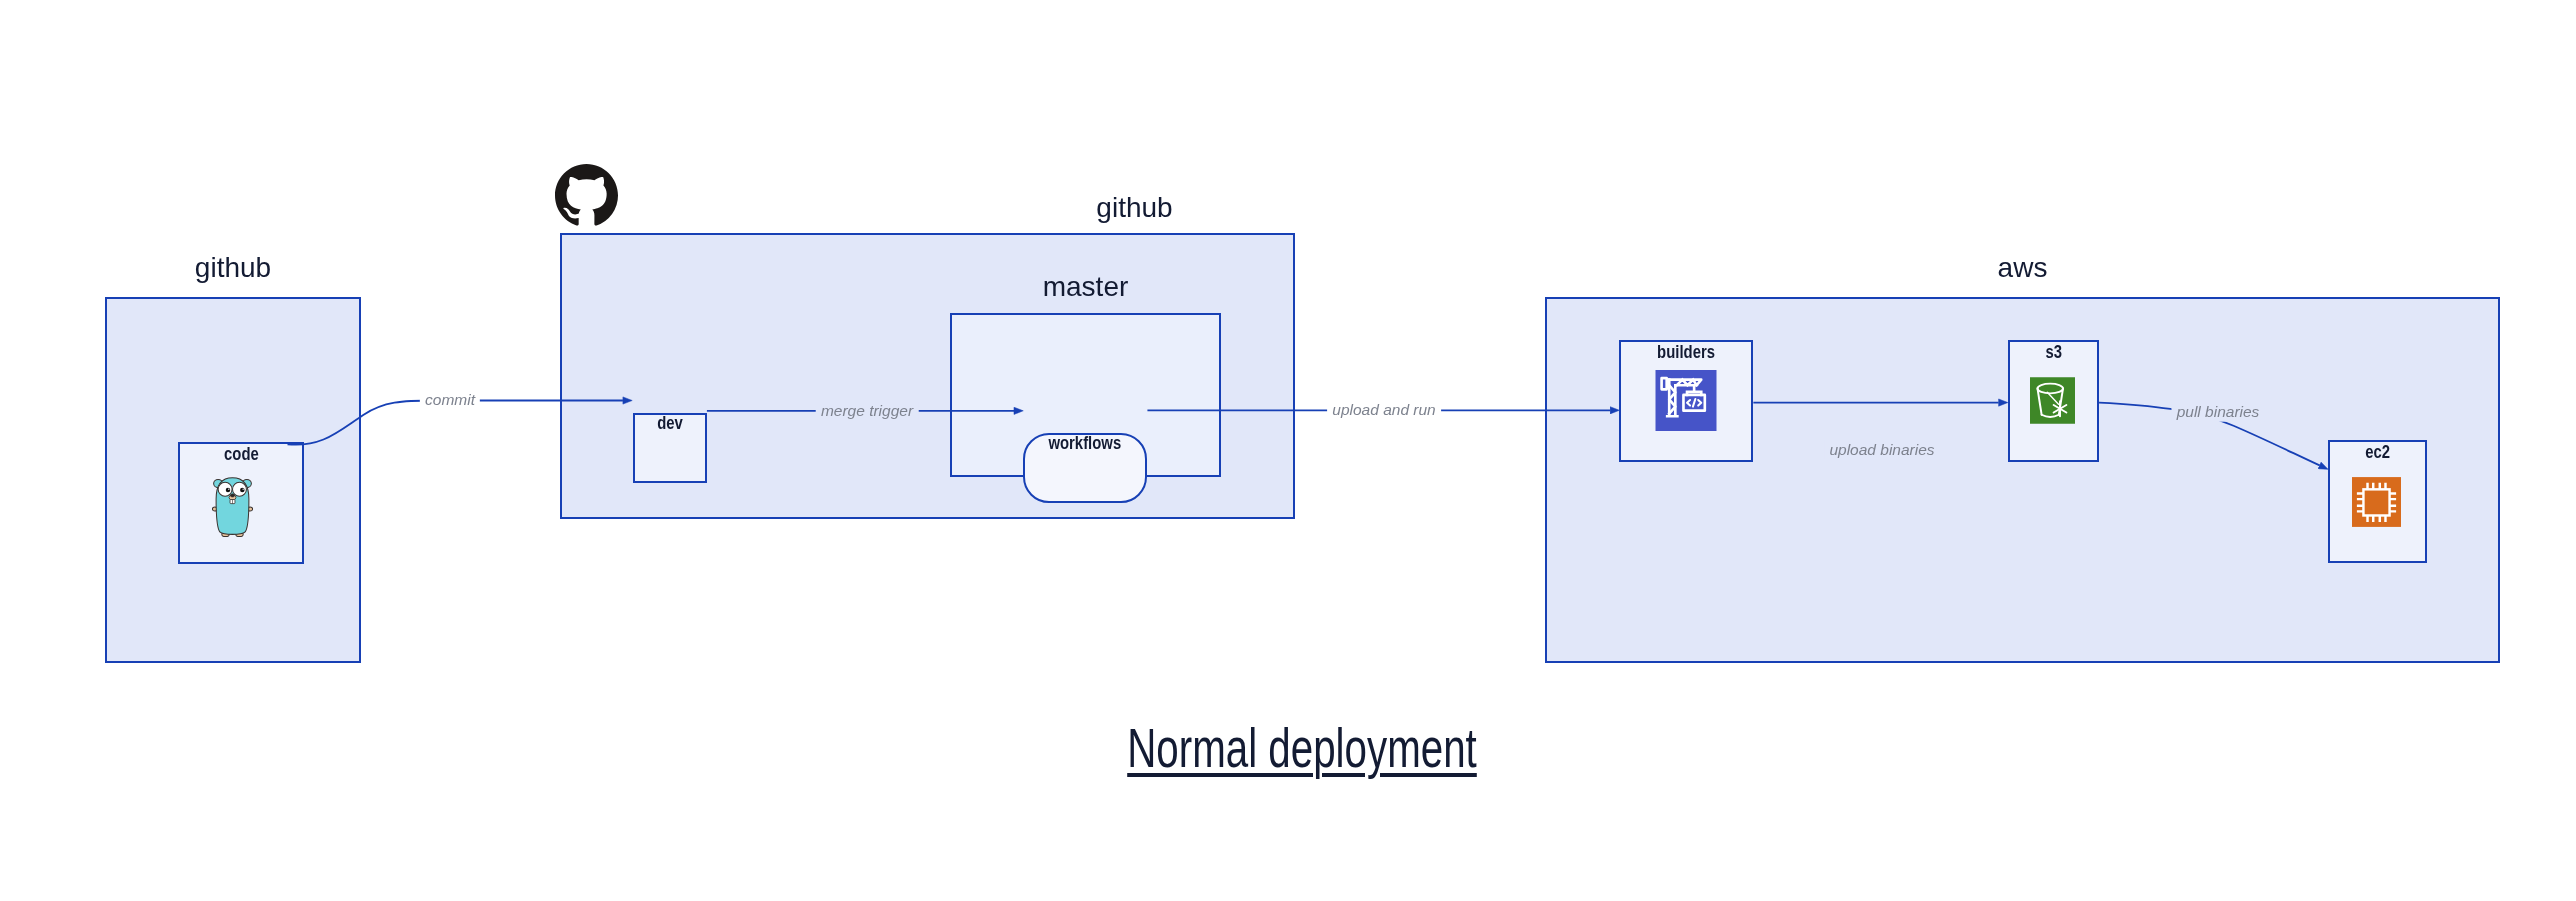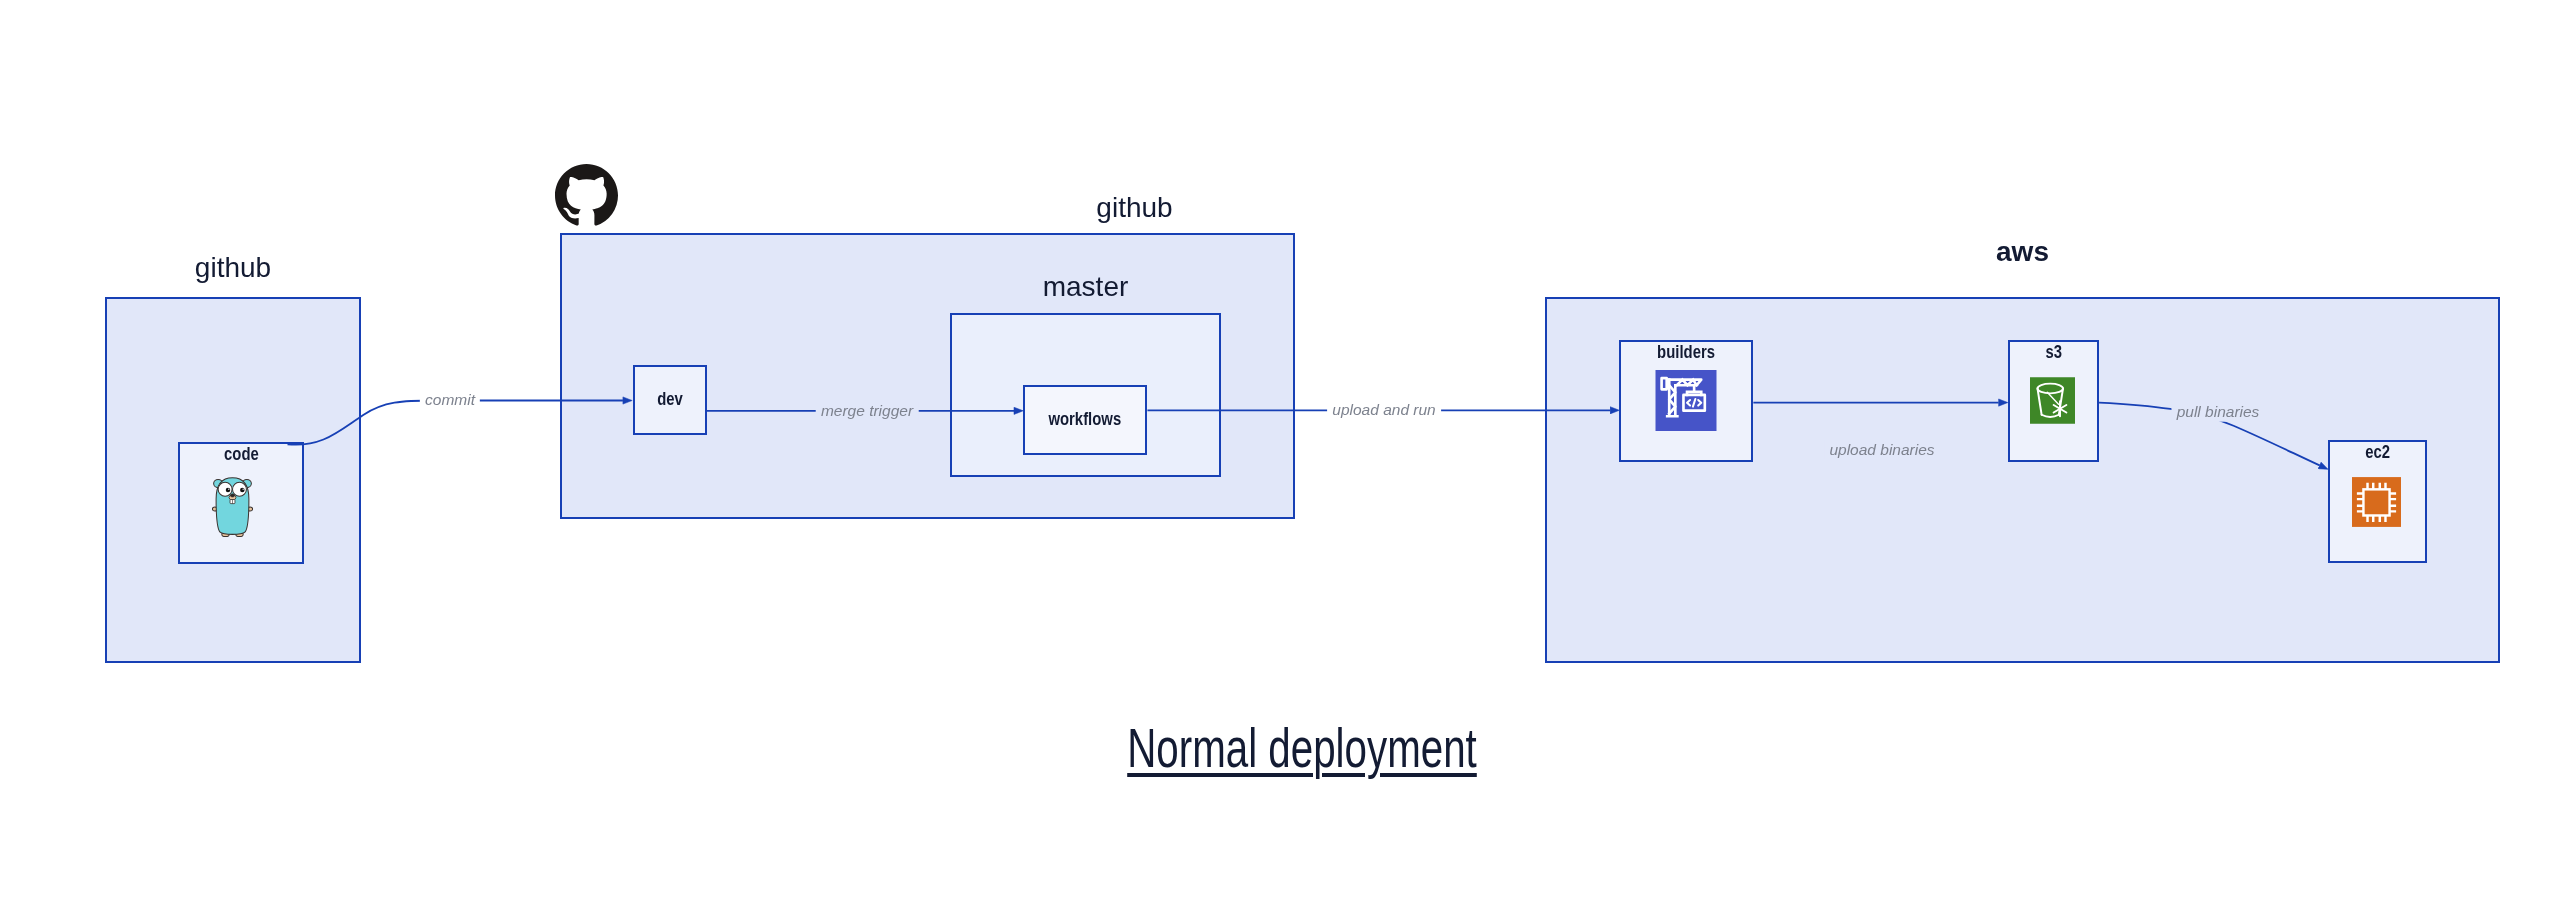--- a/index.html
+++ b/index.html
@@ -8,28 +8,28 @@
     --octocat:#1b1817; --codebuild:#4654c8; --s3:#3e8727; --ec2:#d86b1c;
     --gopher:#72d6de; --gopher_outline:#3a3330; --gopher_skin:#e8c39b; --white:#ffffff;
   }
   html,body{margin:0;padding:0;background:var(--white);}
   body{width:2604px;height:902px;font-family:"Liberation Sans","DejaVu Sans",sans-serif;}
   .canvas{position:relative;width:2604px;height:902px;overflow:hidden;background:var(--white);}
   .box{position:absolute;box-sizing:border-box;border:2.1px solid var(--accent);}
   .fill-outer{background:var(--outer_fill);}
   .fill-mid{background:var(--mid_fill);}
   .fill-node{background:var(--node_fill);}
-  .fill-innermost{background:var(--innermost_fill);}
+  .fill-innermost{background:var(--innermost_fill);border-radius:26px;}
   .clabel{position:absolute;color:var(--navy);font-size:28px;line-height:1.1;white-space:nowrap;}
   .center{text-align:center;}
   .right{text-align:center;}
   .nlabel{color:var(--navy);font-weight:bold;font-size:17.5px;line-height:1;white-space:nowrap;text-align:center;}
   .nlabel > span{display:inline-block;transform:scaleX(0.85);transform-origin:center;}
   .node-top{padding-top:2px;}
-  .node-mid{display:flex;align-items:center;justify-content:center;}
+  .node-mid{display:flex;justify-content:center;margin-top:48px;}
   .elabel{position:absolute;transform:translate(-50%,-50%);font-style:italic;font-size:15.5px;line-height:1.2;
           color:var(--gray);padding:0 5.2px;white-space:nowrap;z-index:30;}
   .bg-white{background:var(--white);}
   .bg-outer{background:var(--outer_fill);}
   .icon{position:absolute;z-index:10;}
   .edges{position:absolute;left:0;top:0;z-index:20;pointer-events:none;}
   .title-wrap{position:absolute;left:1302px;top:717px;transform:translate(-50%,0);z-index:5;white-space:nowrap;}
   .title-wrap > span{display:inline-block;font-size:56px;line-height:1.1;color:var(--navy);
         transform:scaleX(0.72);transform-origin:center;
         text-decoration:underline;text-decoration-thickness:3.6px;text-underline-offset:6.2px;}
@@ -42,21 +42,21 @@
 
   <div class="clabel center" style="left:105px;top:253px;width:256px;">github</div>
   <div class="box fill-outer" style="left:105px;top:297px;width:256px;height:366px;"></div>
 
   <div class="clabel right" style="right:1315px;top:193px;width:309px;">github</div>
   <div class="box fill-outer" style="left:560px;top:233px;width:735px;height:286px;"></div>
 
   <div class="clabel center" style="left:950px;top:272px;width:271px;">master</div>
   <div class="box fill-mid" style="left:950px;top:313px;width:271px;height:164px;"></div>
 
-  <div class="clabel center" style="left:1545px;top:237px;width:955px;font-weight:bold;">aws</div>
+  <div class="clabel center" style="left:1545px;top:253px;width:955px;">aws</div>
   <div class="box fill-outer" style="left:1545px;top:297px;width:955px;height:366px;"></div>
 
   <div class="box fill-node node-top" style="left:178px;top:442px;width:126px;height:122px;">
     <div class="nlabel"><span>code</span></div>
   </div>
 
   <div class="box fill-node node-mid" style="left:633px;top:365px;width:74px;height:70px;">
     <div class="nlabel"><span>dev</span></div>
   </div>
 

